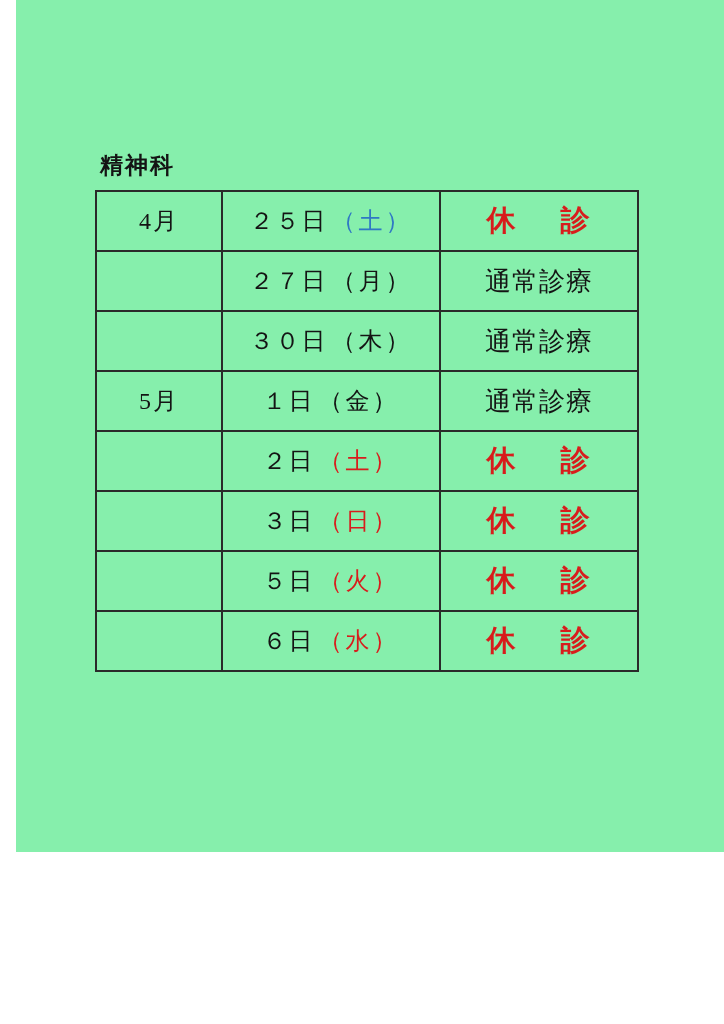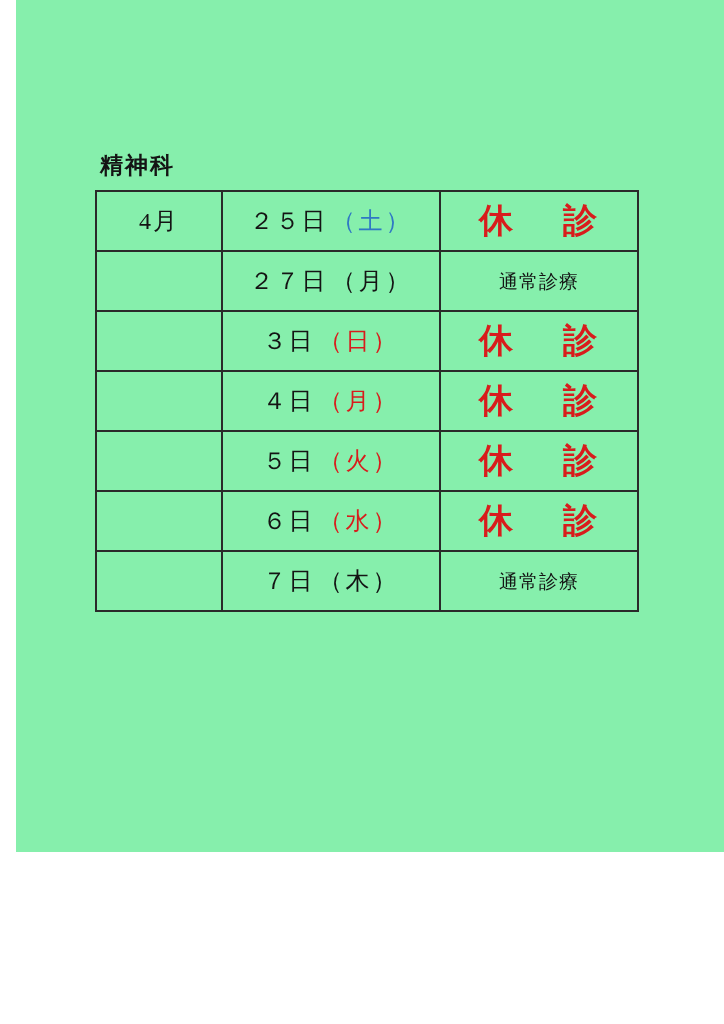--- a/index.html
+++ b/index.html
@@ -86,27 +86,27 @@
   .wd-sun, .wd-hol {
     color: #d81c1c;
   }
   .wd-normal {
     color: #141414;
   }
   .status-closed {
     color: #d81c1c;
     font-family: Liberation Serif, serif;
     font-weight: bold;
-    font-size: 34px;
+    font-size: 29px;
     letter-spacing: 8px;
     padding-left: 6px;
   }
   .status-open {
     color: #141414;
-    font-size: 19px;
+    font-size: 26px;
     letter-spacing: 1px;
   }
 </style>
 </head>
 <body>
 
 <div class="page">
 
   <div class="title">精神科</div>
 
@@ -116,40 +116,45 @@
           <td class="month-cell month-start"><span>4月</span></td>
           <td class="day-cell"><span class="daynum">２５日</span><span class="weekday wd-sat">（土）</span></td>
           <td class="status-cell"><span class="status-closed">休　診</span></td>
         </tr>
         <tr>
           <td class="month-cell"><span></span></td>
           <td class="day-cell"><span class="daynum">２７日</span><span class="weekday wd-normal">（月）</span></td>
           <td class="status-cell"><span class="status-open">通常診療</span></td>
         </tr>
         <tr>
+          <td class="month-cell month-end"><span></span></td>
+          <td class="day-cell"><span class="daynum">３０日</span><span class="weekday wd-normal">（木）</span></td>
+          <td class="status-cell"><span class="status-open">通常診療</span></td>
+        </tr>
+        <tr>
+          <td class="month-cell month-start"><span>5月</span></td>
+          <td class="day-cell"><span class="daynum">１日</span><span class="weekday wd-normal">（金）</span></td>
+          <td class="status-cell"><span class="status-open">通常診療</span></td>
+        </tr>
+        <tr>
           <td class="month-cell"><span></span></td>
-          <td class="day-cell"><span class="daynum">３日</span><span class="weekday wd-sun">（日）</span></td>
+          <td class="day-cell"><span class="daynum">２日</span><span class="weekday wd-hol">（土）</span></td>
           <td class="status-cell"><span class="status-closed">休　診</span></td>
         </tr>
         <tr>
           <td class="month-cell"><span></span></td>
-          <td class="day-cell"><span class="daynum">４日</span><span class="weekday wd-hol">（月）</span></td>
+          <td class="day-cell"><span class="daynum">３日</span><span class="weekday wd-sun">（日）</span></td>
           <td class="status-cell"><span class="status-closed">休　診</span></td>
         </tr>
         <tr>
           <td class="month-cell"><span></span></td>
           <td class="day-cell"><span class="daynum">５日</span><span class="weekday wd-hol">（火）</span></td>
           <td class="status-cell"><span class="status-closed">休　診</span></td>
         </tr>
         <tr>
           <td class="month-cell"><span></span></td>
           <td class="day-cell"><span class="daynum">６日</span><span class="weekday wd-hol">（水）</span></td>
           <td class="status-cell"><span class="status-closed">休　診</span></td>
         </tr>
-        <tr>
-          <td class="month-cell month-end"><span></span></td>
-          <td class="day-cell"><span class="daynum">７日</span><span class="weekday wd-normal">（木）</span></td>
-          <td class="status-cell"><span class="status-open">通常診療</span></td>
-        </tr>
       </tbody>
   </table>
 
 </div>
 
 </body></html>

